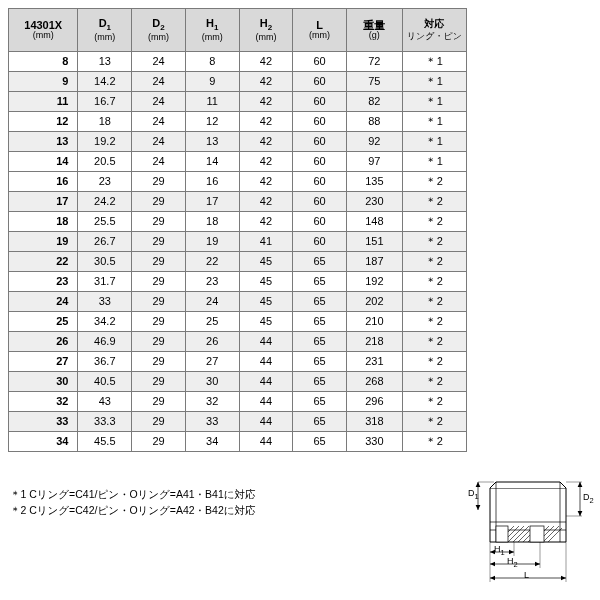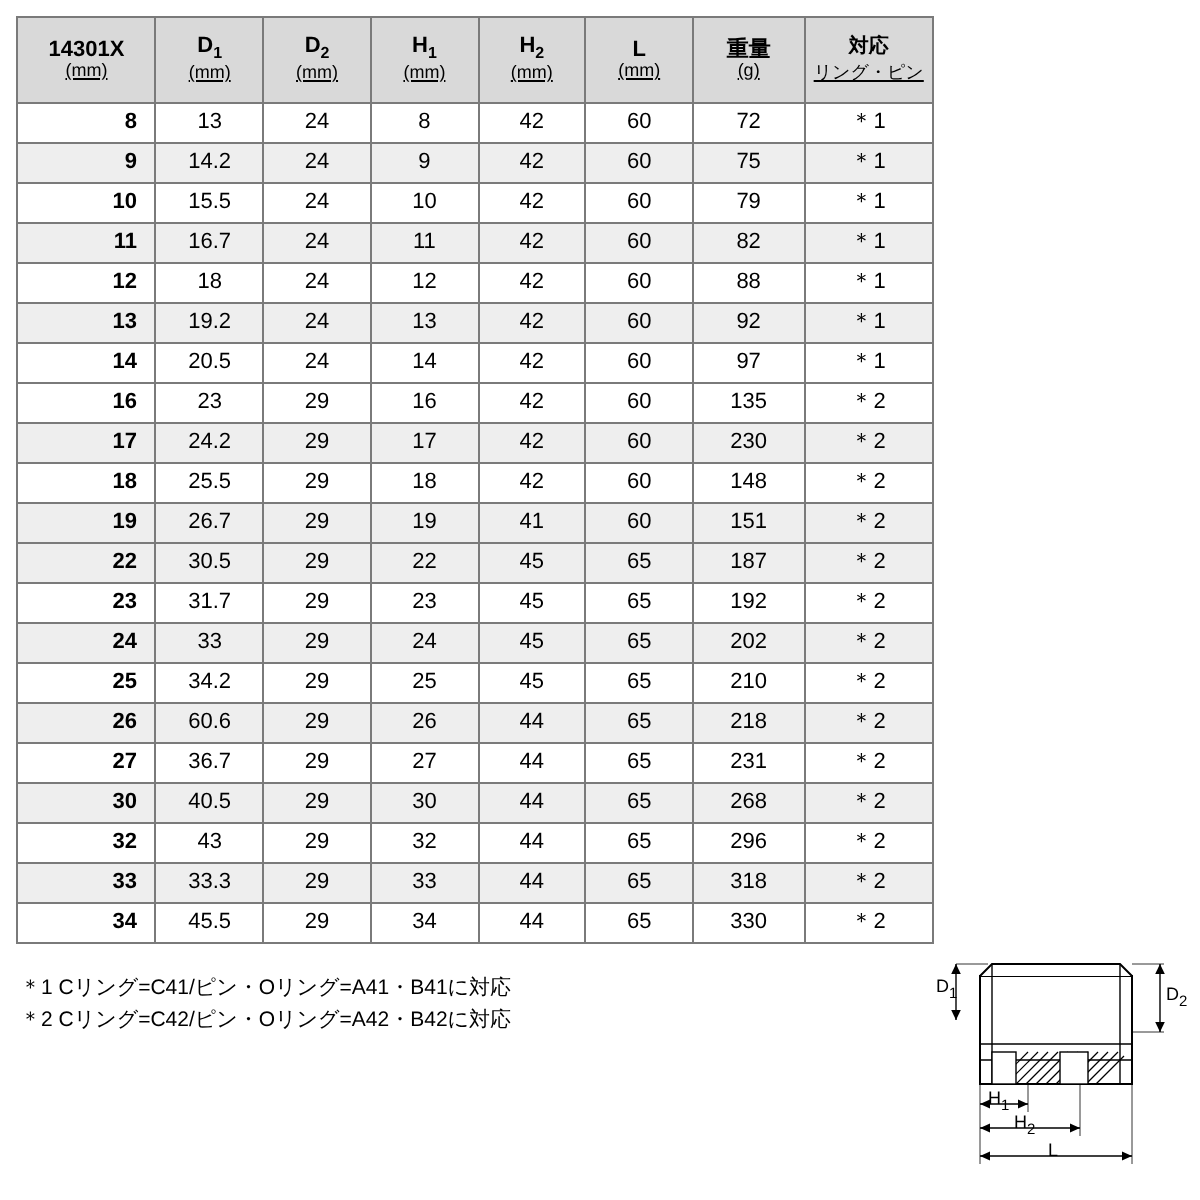--- a/index.html
+++ b/index.html
@@ -29,21 +29,21 @@
     height:19px;
     line-height:1.05;
   }
   table.spec thead th{
     background:#d9d9d9;
     font-weight:bold;
     font-size:11px;
     height:40px;
     padding:1px 2px;
   }
-  table.spec thead th .sub{font-size:9px;display:block;font-weight:normal;text-decoration:underline;}
+  table.spec thead th .sub{font-size:9px;display:block;font-weight:normal;}
   table.spec thead th .hsub{font-size:8px;vertical-align:sub;}
   table.spec thead th.two-line{line-height:1.25;font-size:10px;}
   table.spec tbody td{
     background:#ffffff;
     font-size:11px;
   }
   table.spec tbody tr.alt td{
     background:#eeeeee;
   }
   table.spec tbody td.c1{
@@ -133,30 +133,20 @@
         <tr class="alt">
           <td class="c1">9</td>
           <td class="dcell">14.2</td>
           <td class="dcell">24</td>
           <td class="dcell">9</td>
           <td class="dcell">42</td>
           <td class="dcell">60</td>
           <td class="wcell">75</td>
           <td class="rcell">＊1</td>
         </tr>
-        <tr>
-          <td class="c1">10</td>
-          <td class="dcell">15.5</td>
-          <td class="dcell">24</td>
-          <td class="dcell">10</td>
-          <td class="dcell">42</td>
-          <td class="dcell">60</td>
-          <td class="wcell">79</td>
-          <td class="rcell">＊1</td>
-        </tr>
         <tr class="alt">
           <td class="c1">11</td>
           <td class="dcell">16.7</td>
           <td class="dcell">24</td>
           <td class="dcell">11</td>
           <td class="dcell">42</td>
           <td class="dcell">60</td>
           <td class="wcell">82</td>
           <td class="rcell">＊1</td>
         </tr>
@@ -265,21 +255,21 @@
           <td class="dcell">34.2</td>
           <td class="dcell">29</td>
           <td class="dcell">25</td>
           <td class="dcell">45</td>
           <td class="dcell">65</td>
           <td class="wcell">210</td>
           <td class="rcell">＊2</td>
         </tr>
         <tr class="alt">
           <td class="c1">26</td>
-          <td class="dcell">60.6</td>
+          <td class="dcell">46.9</td>
           <td class="dcell">29</td>
           <td class="dcell">26</td>
           <td class="dcell">44</td>
           <td class="dcell">65</td>
           <td class="wcell">218</td>
           <td class="rcell">＊2</td>
         </tr>
         <tr>
           <td class="c1">27</td>
           <td class="dcell">36.7</td>

